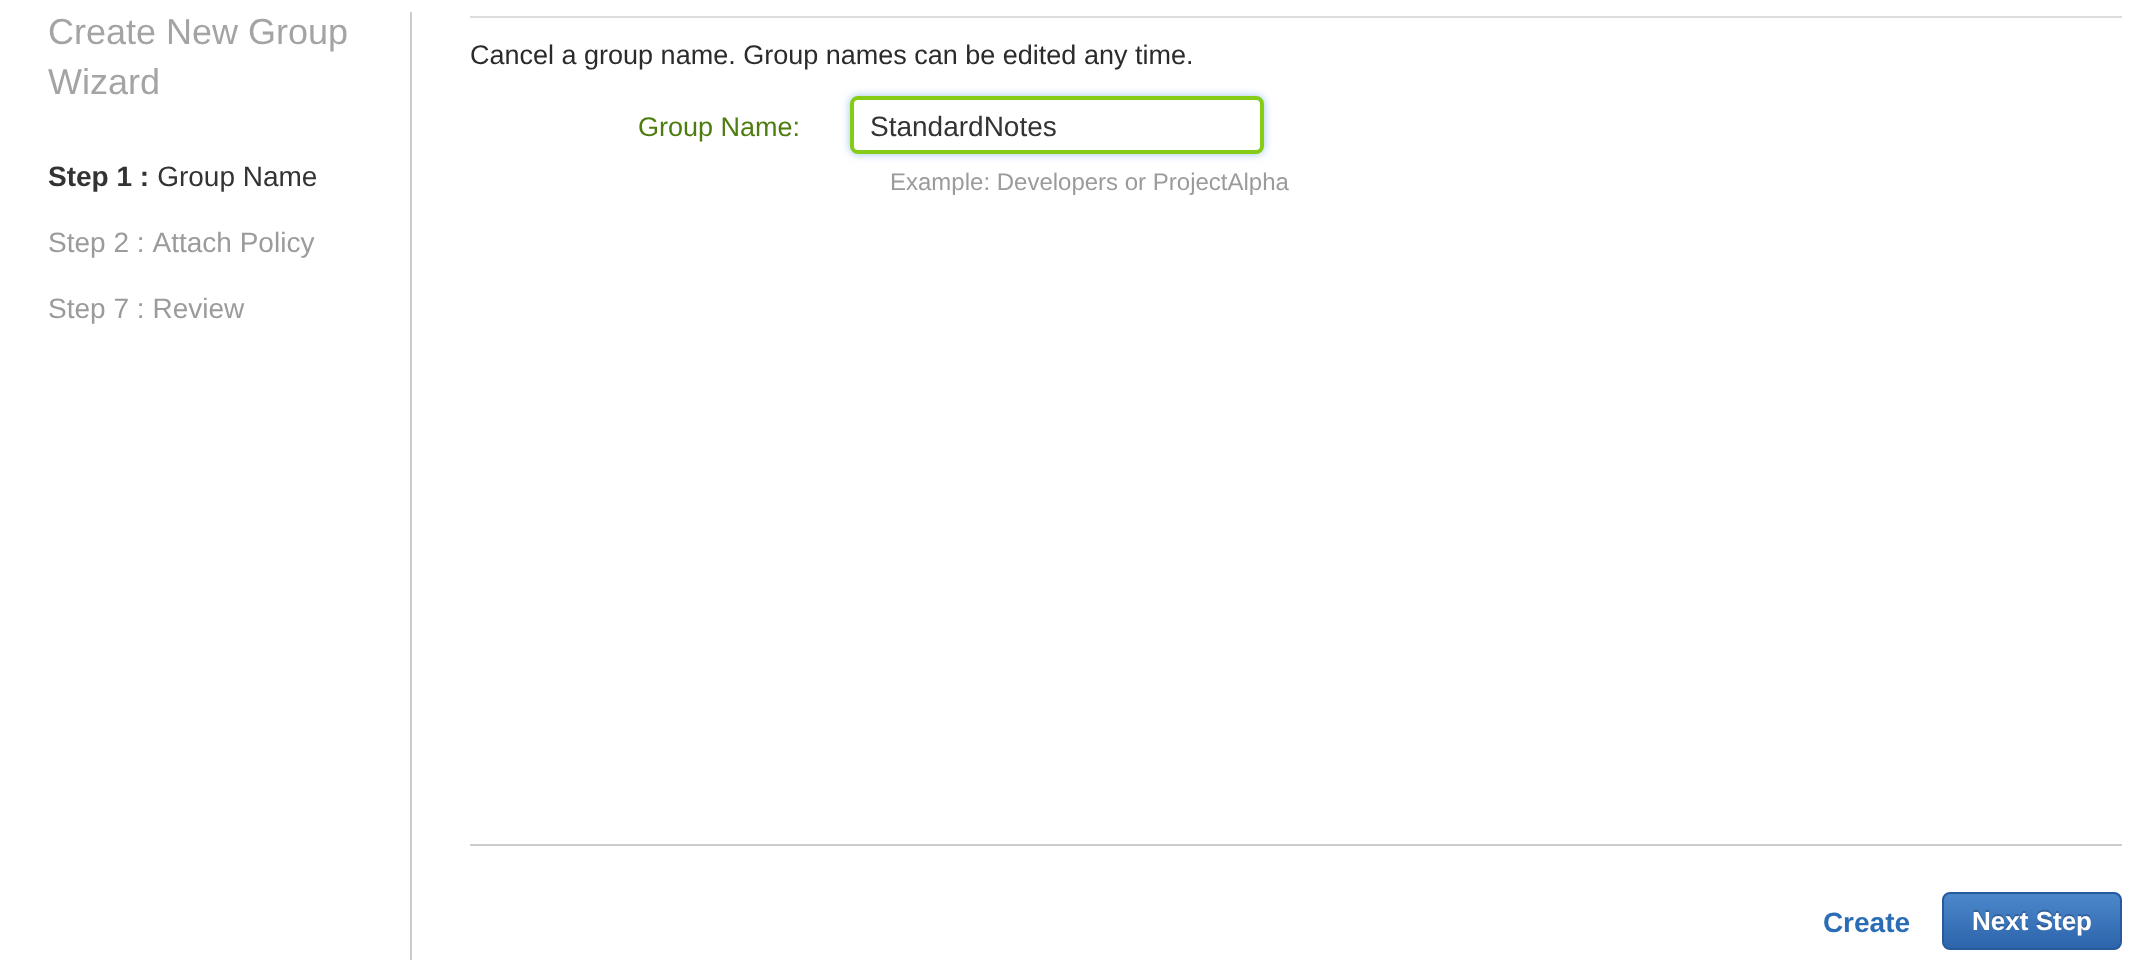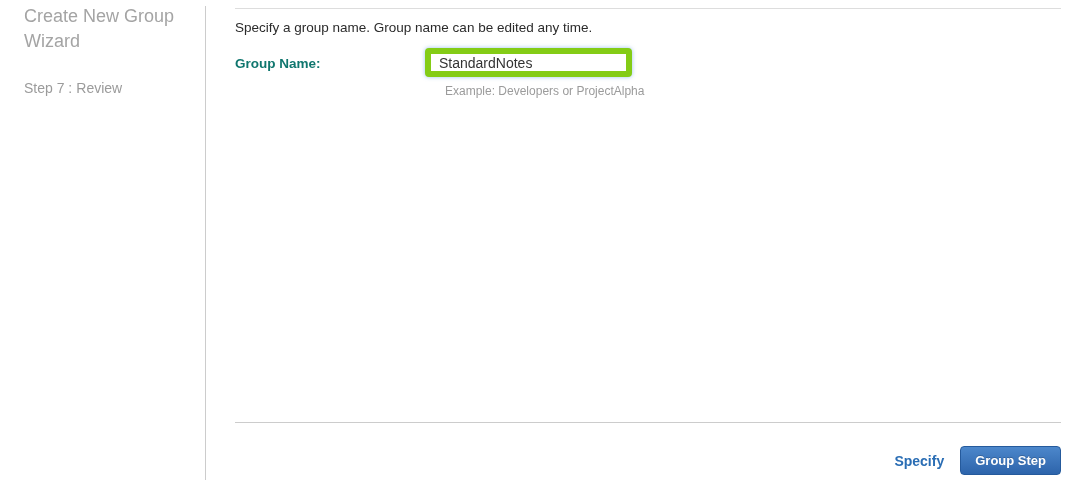--- a/index.html
+++ b/index.html
@@ -66,34 +66,35 @@
   .page-description {
     margin-top: 11px;
     font-size: 13.5px;
     line-height: 15px;
     color: #2b2b2b;
   }
 
   .form-row { display: flex; margin-top: 13px; }
   .form-label {
     width: 165px;
+    text-align: right;
     font-size: 13.5px;
-    font-weight: bold;
-    color: #0f766e;
+    font-weight: normal;
+    color: #4d7c0f;
     padding-top: 8px;
   }
   .form-field { margin-left: 25px; }
   .text-input {
     width: 207px;
     height: 29px;
     padding: 0 8px;
     font-family: "Liberation Sans", sans-serif;
     font-size: 14px;
     color: #333333;
-    border: 6px solid #84cc16;
+    border: 2px solid #84cc16;
     border-radius: 4px;
     box-shadow: 0 0 4px rgba(74, 144, 217, 0.55);
     outline: none;
     background: #ffffff;
   }
   .hint {
     font-size: 12px;
     line-height: 18px;
     color: #9b9b9b;
     margin-left: 20px;
@@ -136,39 +137,45 @@
     border-radius: 4px;
     cursor: pointer;
   }
 </style>
 </head>
 <body>
 
 <div class="sidebar">
   <div class="wizard-title">Create New Group Wizard</div>
   <div class="steps">
+    <div class="step active">
+      <span class="prefix">Step 1 :</span><span class="label">Group Name</span>
+    </div>
+    <div class="step inactive">
+      <span class="prefix">Step 2 :</span><span class="label">Attach Policy</span>
+    </div>
     <div class="step inactive">
       <span class="prefix">Step 7 :</span><span class="label">Review</span>
     </div>
   </div>
 </div>
 
 <div class="v-divider"></div>
 
 <div class="main">
   <div class="title-divider"></div>
-  <div class="page-description">Specify a group name. Group name can be edited any time.</div>
+  <div class="page-description">Cancel a group name. Group names can be edited any time.</div>
 
   <div class="form-row">
     <div class="form-label">Group Name:</div>
     <div class="form-field">
       <input class="text-input" type="text" value="StandardNotes" style="">
       <div class="hint first">Example: Developers or ProjectAlpha</div>
     </div>
   </div>
 </div>
 
 <div class="footer-divider"></div>
 
 <div class="footer">
-  <span class="cancel-link">Specify</span>
-  <button class="next-btn">Group Step</button>
+  <span class="cancel-link">Create</span>
+  <button class="next-btn">Next Step</button>
 </div>
 
 </body></html>

